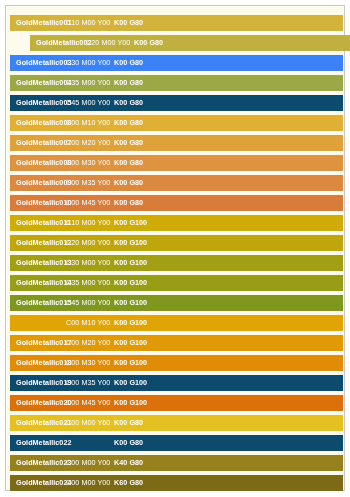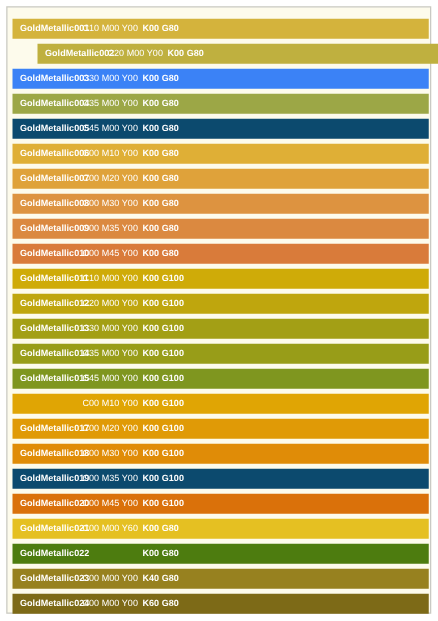--- a/index.html
+++ b/index.html
@@ -202,21 +202,21 @@
         <div class="swatch-row" style="background-color: rgb(218, 113, 10);">
           <span class="swatch-label">GoldMetallic020</span>
           <span class="swatch-cmyk">C00 M45 Y00</span>
           <span class="swatch-special">K00 G100</span>
         </div>
         <div class="swatch-row" style="background-color: rgb(229, 192, 34);">
           <span class="swatch-label">GoldMetallic021</span>
           <span class="swatch-cmyk">C00 M00 Y60</span>
           <span class="swatch-special">K00 G80</span>
         </div>
-        <div class="swatch-row" style="background-color: #4d7c0f; padding-left: 40px;">
+        <div class="swatch-row" style="background-color: #0c4a6e; padding-left: 40px;">
           <span class="swatch-label">GoldMetallic022</span>
           <span class="swatch-special">K00 G80</span>
         </div>
         <div class="swatch-row" style="background-color: rgb(151, 129, 31);">
           <span class="swatch-label">GoldMetallic023</span>
           <span class="swatch-cmyk">C00 M00 Y00</span>
           <span class="swatch-special">K40 G80</span>
         </div>
         <div class="swatch-row" style="background-color: rgb(125, 106, 23);">
           <span class="swatch-label">GoldMetallic024</span>

